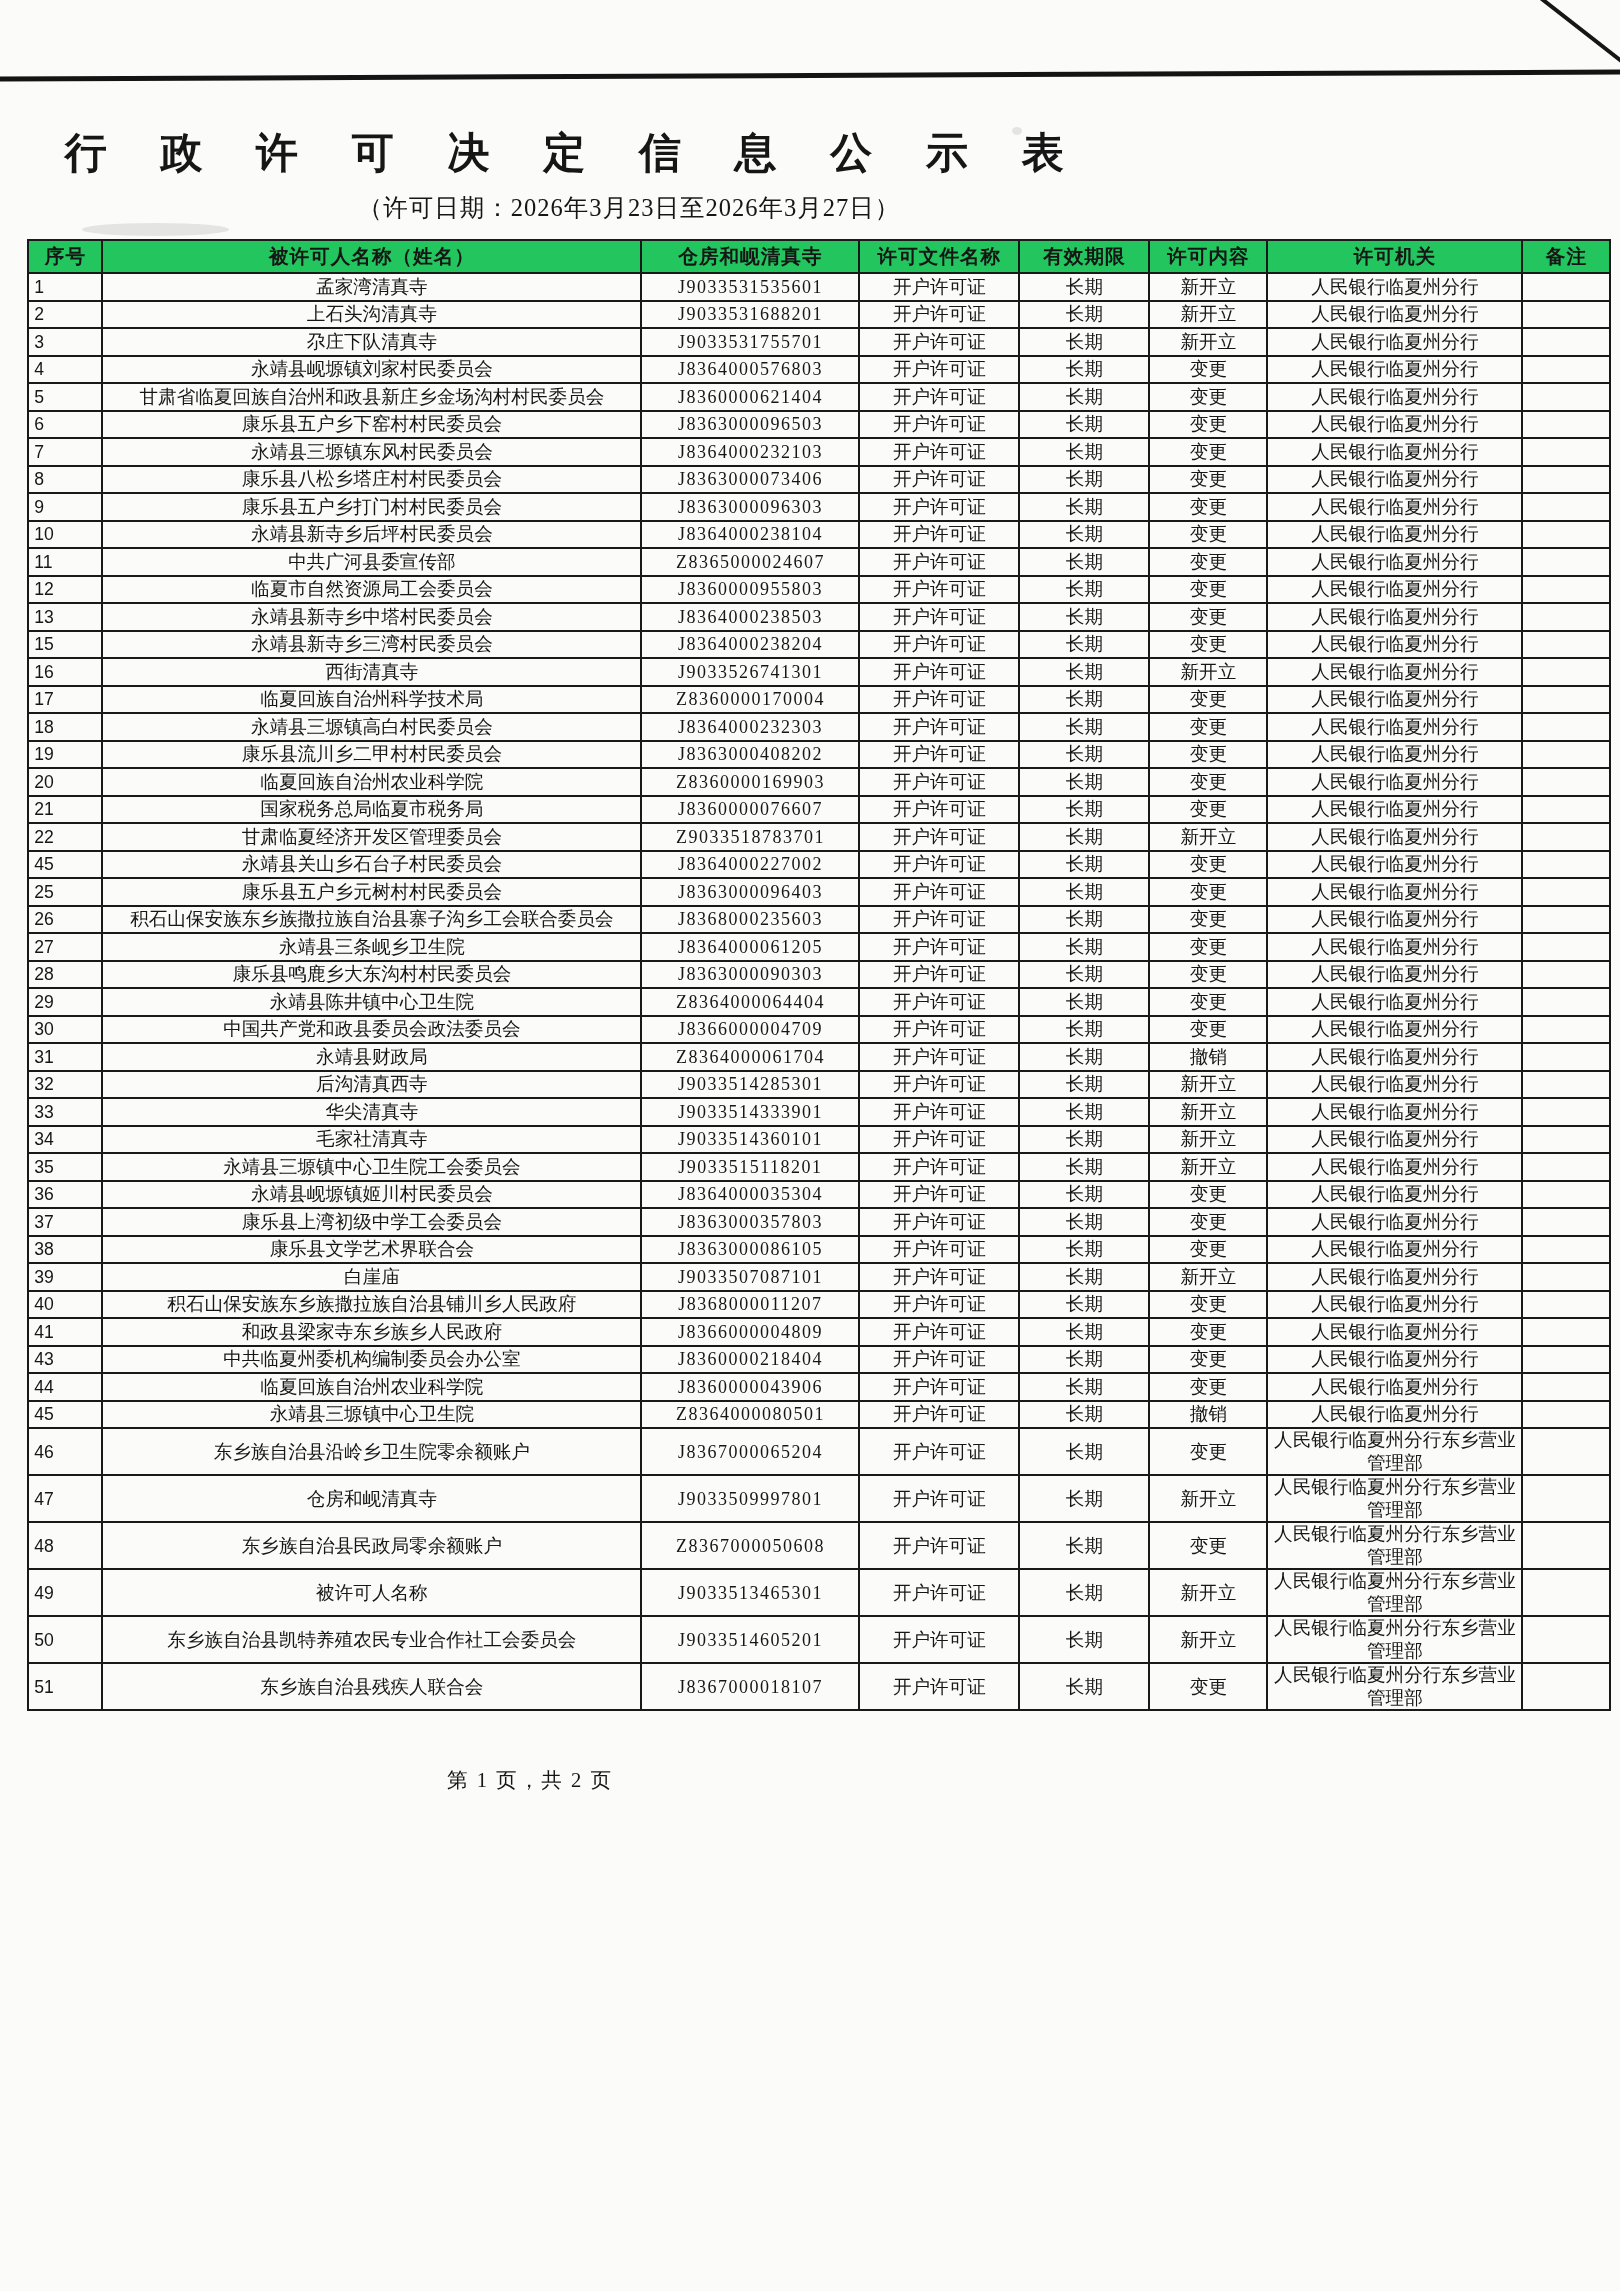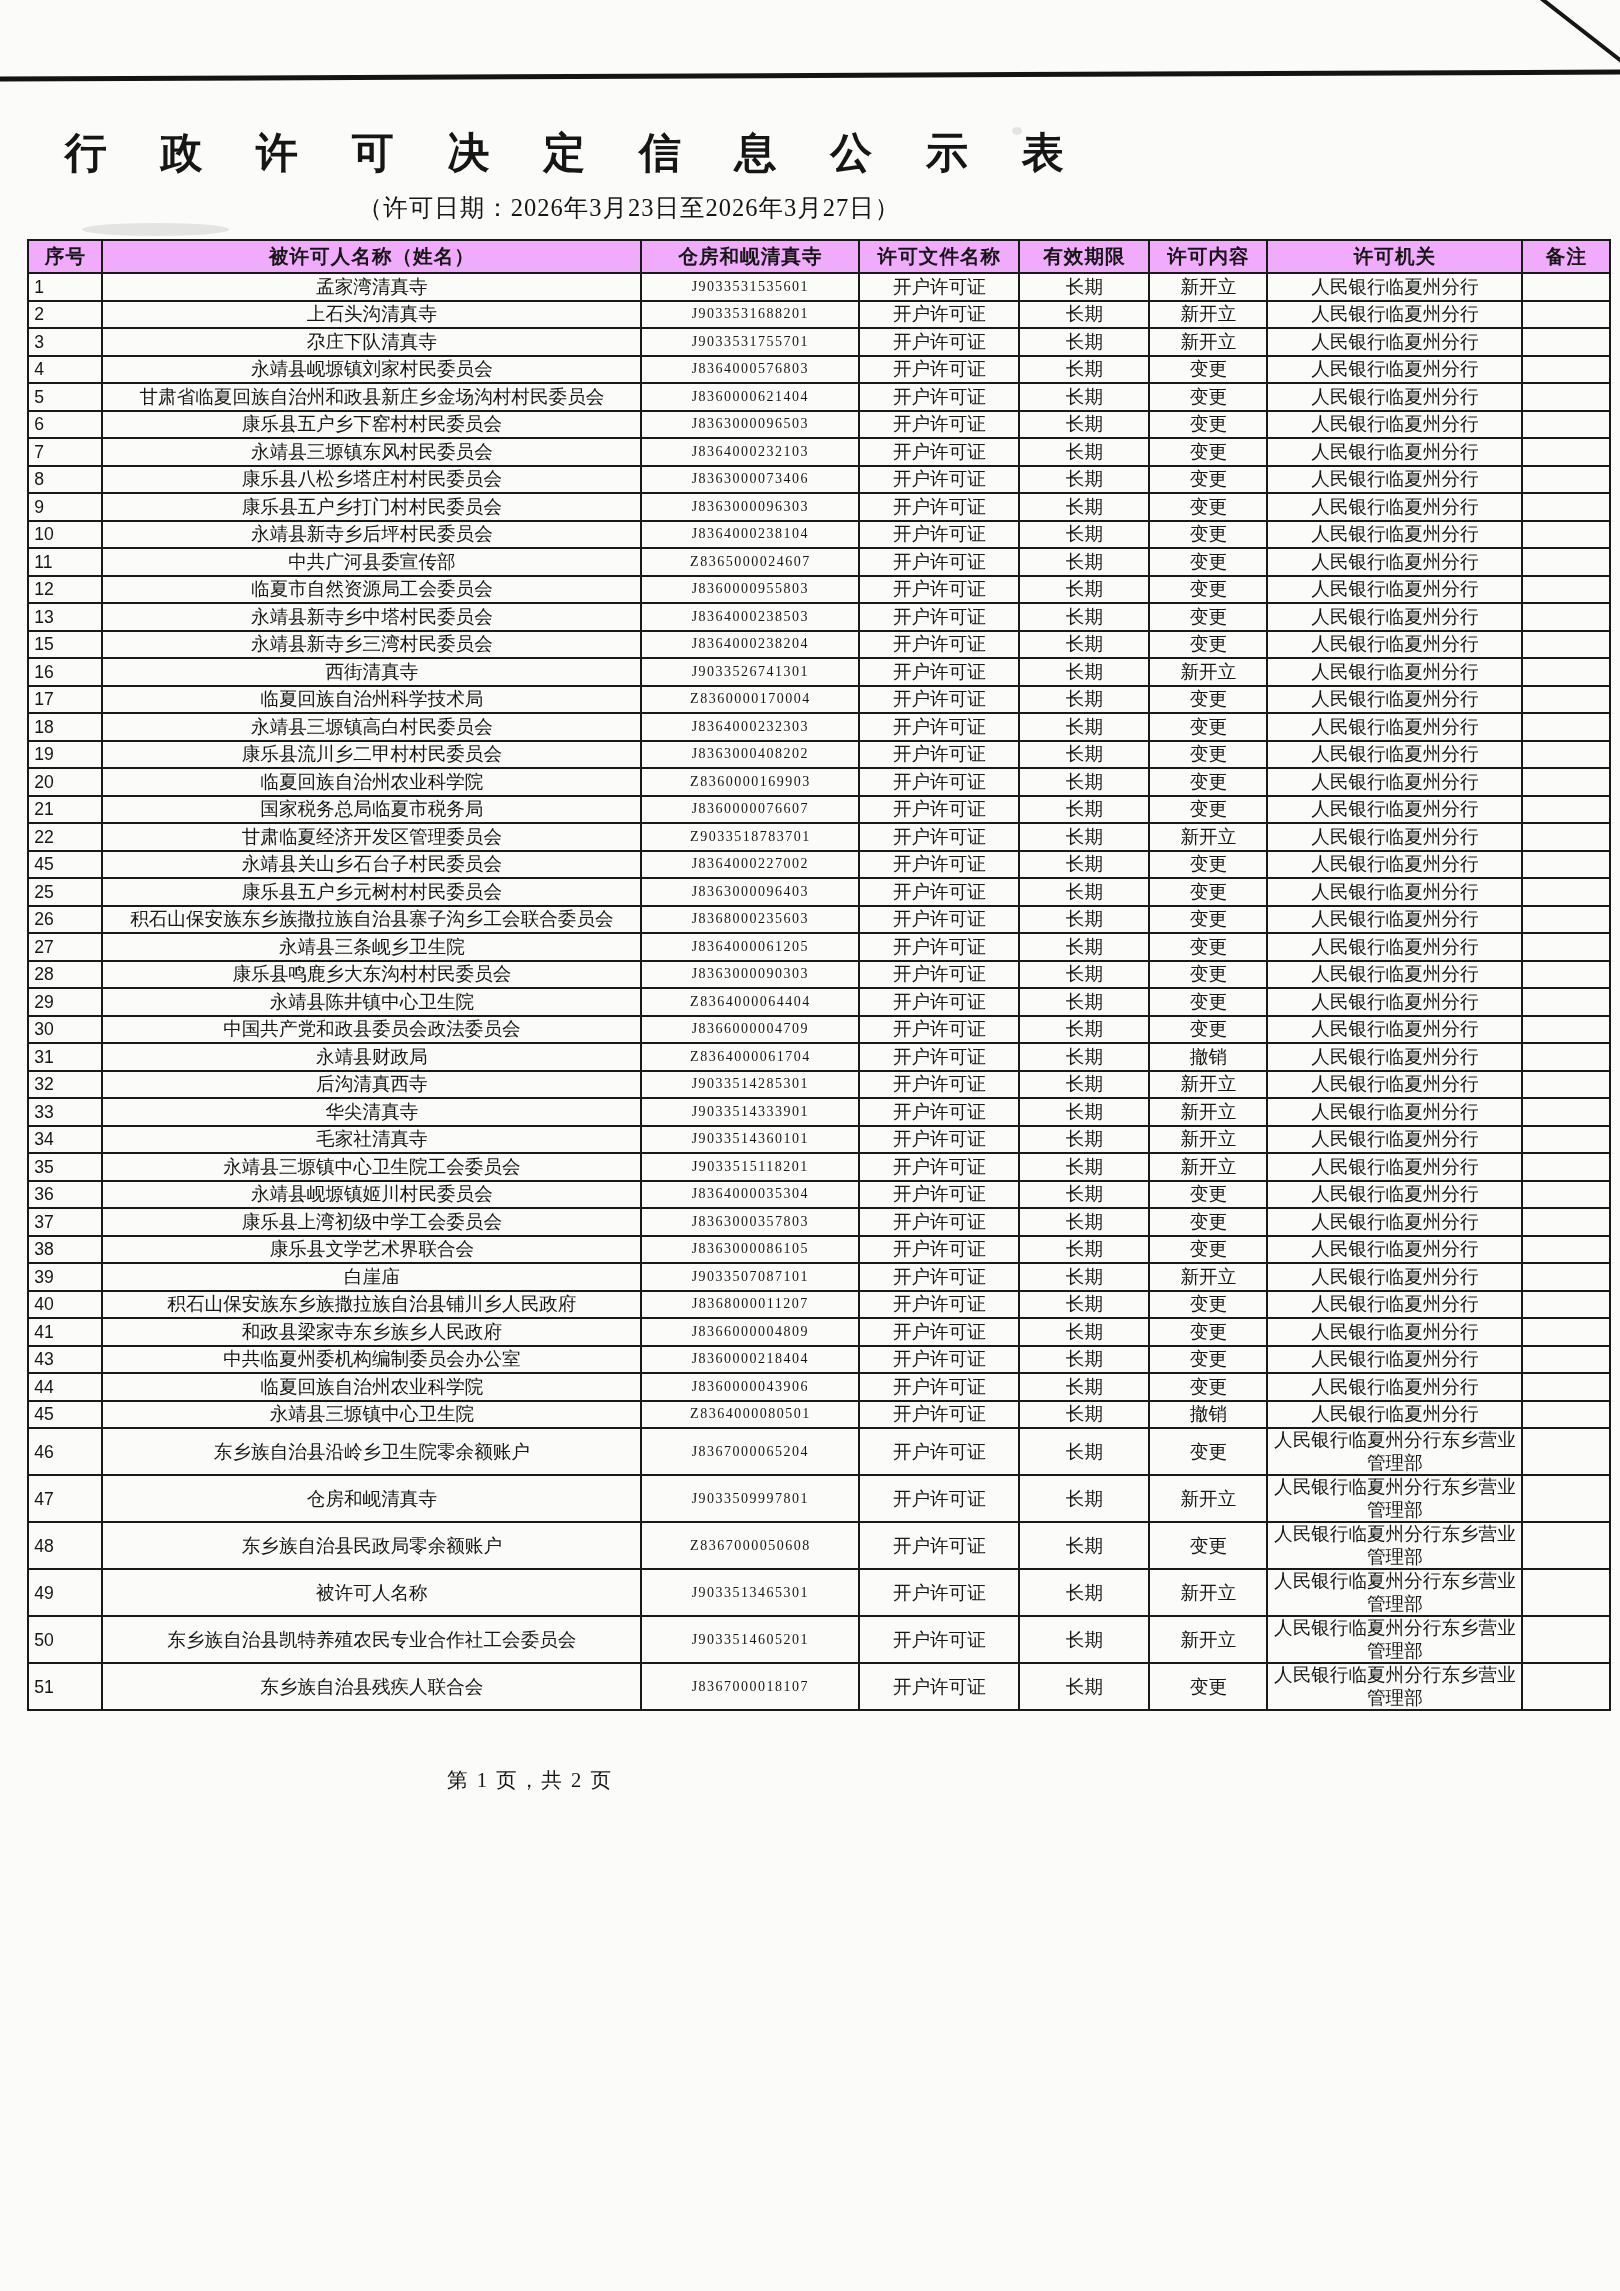--- a/index.html
+++ b/index.html
@@ -47,39 +47,39 @@
     width:1581px;
     border:2.9px solid #111;
   }
   .permit-table th,.permit-table td{
     border:2px solid #191919;
     text-align:center;
     padding:0 3.9px;
     overflow:hidden;
   }
   .permit-table th{
-    background:#f0abfc;
+    background:#22c55e;
     font-size:19.6px;
     font-weight:bold;
     height:31px;
     letter-spacing:1px;
   }
   .permit-table td{
     font-size:18.6px;
     height:25.5px;
     line-height:22.5px;
   }
   .permit-table td.col-no{
     text-align:left;
     padding-left:4.9px;
     font-family:"Liberation Sans",sans-serif;
     font-size:17.6px;
   }
   .permit-table td.col-docno{
-    font-size:14px;
+    font-size:18px;
     letter-spacing:1.5px;
   }
   .permit-table tbody tr{page-break-inside:avoid;}
   .doc-footer{
     position:relative;
     margin-top:55px;
     width:100%;
     text-align:center;
     transform:translateX(-280px);
     font-size:20.6px;letter-spacing:2px;

